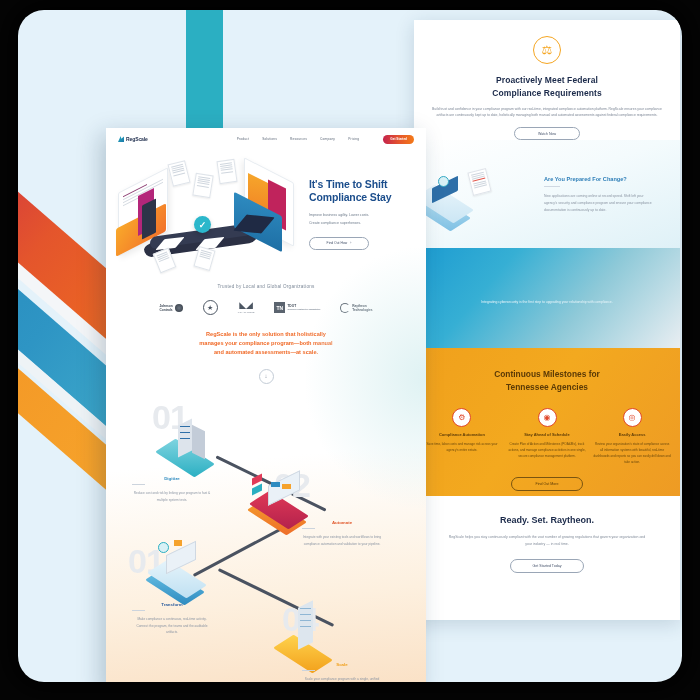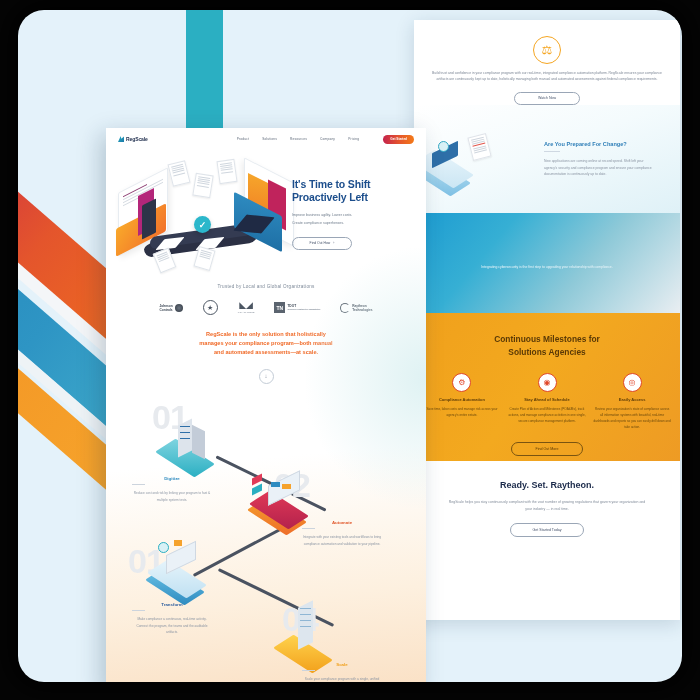--- a/index.html
+++ b/index.html
@@ -91,21 +91,21 @@
   .logo-tx{font-size:5px;font-weight:700;color:#1b2a4a;letter-spacing:-.1px;}
   #nav-menu{display:flex;gap:13px;margin-left:auto;align-items:center;}
   .nav-i{font-size:3.2px;color:#5d6878;letter-spacing:.2px;}
   #nav-cta{margin-left:11px;height:9px;padding:0 7px;border-radius:5px;
     background:linear-gradient(90deg,#C4234C 0%,#E6572B 55%,#F37A18 100%);
     display:flex;align-items:center;justify-content:center;font-size:3.1px;color:#fff;font-weight:700;}
 
   
   #hero{position:relative;height:128px;}
   #hero-art{position:absolute;left:2px;top:8px;width:200px;height:118px;}
-  #hero-tx{position:absolute;left:186px;top:28px;width:108px;}
+  #hero-tx{position:absolute;left:203px;top:28px;width:108px;}
   .h1{font-size:10.5px;font-weight:700;color:#1C4E8C;line-height:1.26;letter-spacing:-.15px;}
   .hsub{font-size:3.6px;color:#6f7c8c;line-height:2;margin-top:8px;}
   .h-btn{margin-top:10px;width:58px;height:11px;border:.8px solid #9aa6b6;border-radius:7px;
          display:flex;align-items:center;justify-content:center;gap:3px;font-size:3.4px;color:#46536b;}
 
   
   #trusted{margin-top:6px;text-align:center;}
   .tr-h{font-size:4.6px;color:#7e8a99;letter-spacing:.25px;}
   #logos{display:flex;align-items:center;justify-content:center;gap:20px;margin-top:11px;padding:0 24px;}
   .lg{display:flex;align-items:center;gap:2px;color:#3b4654;}
@@ -145,20 +145,24 @@
   <div class="ribbon" id="rb-blue"></div>
   <div class="ribbon" id="rb-white2"></div>
   <div class="ribbon" id="rb-orange"></div>
   <div id="teal-col"></div>
   <div id="teal-curve"></div>
 
   <div id="page-back">
 
     <div class="bk-sec" style="padding-top:16px">
       <div class="circ-ico">⚖</div>
+      <div class="bk-h2" style="margin-top:10px">
+        <span>Proactively Meet Federal</span><br>
+        <span>Compliance Requirements</span>
+      </div>
       <div class="bk-p">Build trust and confidence in your compliance program with our real-time, integrated compliance automation platform. RegScale ensures your compliance artifacts are continuously kept up to date, holistically managing both manual and automated assessments against federal compliance requirements.</div>
       <div class="bk-btn">Watch Now</div>
     </div>
 
     <div id="bk-s2">
       <div class="iso" style="left:4px;top:38px">
         <div class="plat" style="background:linear-gradient(135deg,#BFE3F2,#7EC0E4);position:absolute;left:0;top:22px"></div>
         <div class="plat" style="background:linear-gradient(135deg,#E9F5FB,#CBE6F4);position:absolute;left:3px;top:14px"></div>
         <div style="position:absolute;left:14px;top:4px;width:26px;height:15px;background:#2E6FA8;
              transform:skew(0,-26deg);border-radius:1px"></div>
@@ -184,21 +188,21 @@
     <div id="bk-s3">
       <div class="s3-p">
         <span>Integrating cybersecurity is the first step to upgrading your</span>
         <span>relationship with compliance.</span>
       </div>
     </div>
 
     <div id="bk-s4">
       <div class="s4-h">
         <span>Continuous Milestones for</span><br>
-        <span>Solutions Agencies</span>
+        <span>Tennessee Agencies</span>
       </div>
       <div class="cards">
         <div class="card">
           <div class="card-ic">⚙</div>
           <div class="card-t">Compliance Automation</div>
           <div class="card-p">Save time, labor costs and manage risk across your agency's entire estate.</div>
         </div>
         <div class="card">
           <div class="card-ic">◉</div>
           <div class="card-t">Stay Ahead of Schedule</div>
@@ -316,21 +320,21 @@
               <i></i>
               <i></i>
               <i></i>
               <i></i>
             </div>
       </div>
 
       <div id="hero-tx">
         <div class="h1">
           <span>It's Time to Shift</span><br>
-          <span>Proactively Left</span>
+          <span>Compliance Stay</span>
         </div>
         <div class="hsub">
           <span>Improve business agility. Lower costs.</span><br>
           <span>Create compliance superheroes.</span>
         </div>
         <div class="h-btn">
           <span>Find Out How</span>
           <span>›</span>
         </div>
       </div>

